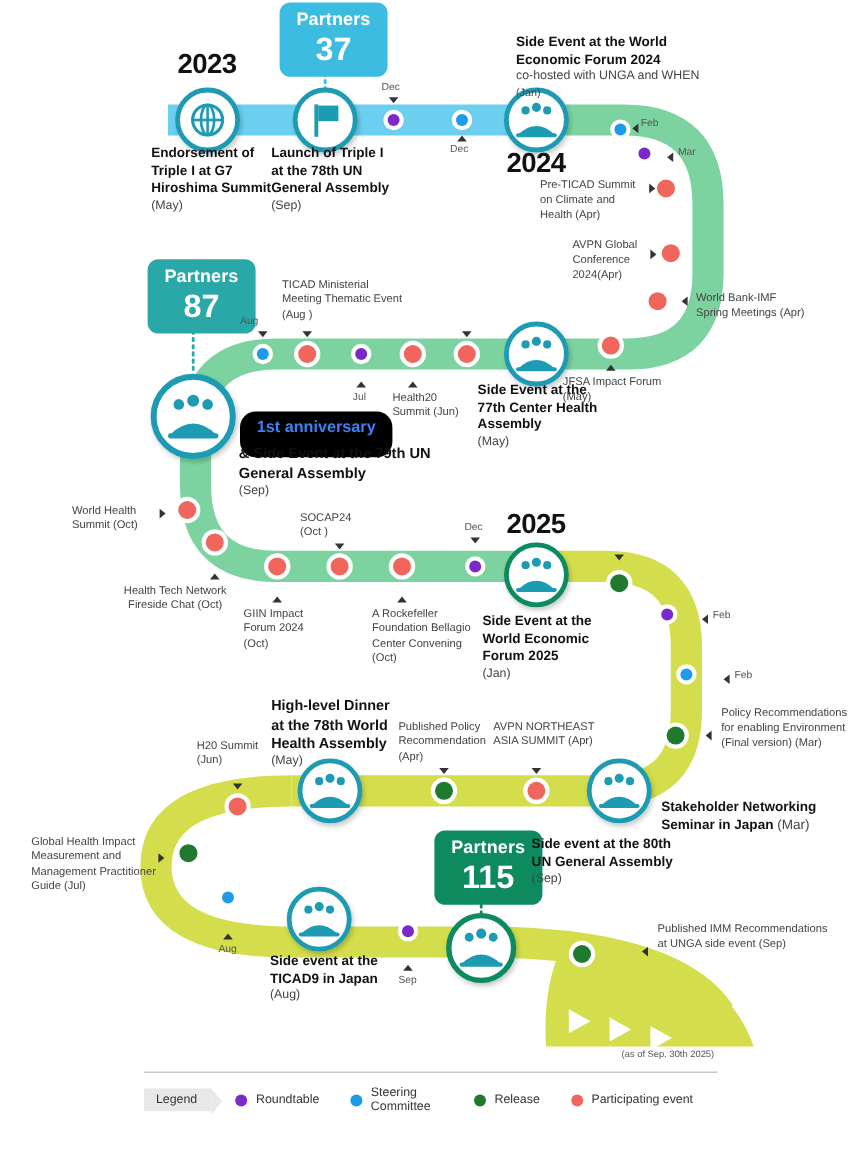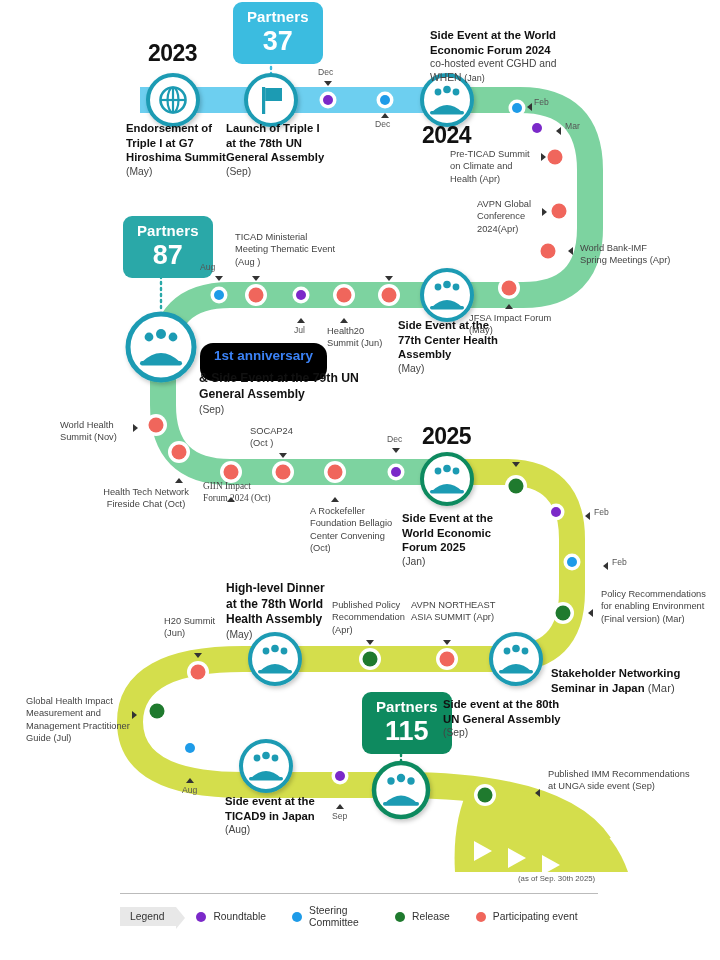--- a/index.html
+++ b/index.html
@@ -331,21 +331,21 @@
     <div class="evt-sub">(May)</div>
   </div>
 
   <div class="lbl" style="left:226px; top:121px; width:105px;">
     <div class="evt-title">Launch of Triple I at the 78th UN General Assembly</div>
     <div class="evt-sub">(Sep)</div>
   </div>
 
   <div class="lbl" style="left:430px; top:28px; width:160px;">
     <div class="evt-title">Side Event at the World Economic Forum 2024</div>
-    <div class="evt-sub"><span>co-hosted event CGHD and WHEN</span> <span style="font-size:9px;">(Jan)</span></div>
+    <div class="evt-sub"><span>co-hosted with UNGA and WHEN</span> <span style="font-size:9px;">(Jan)</span></div>
   </div>
 
   <div class="lbl" style="left:398px; top:318px; width:110px;">
     <div class="evt-title">Side Event at the 77th Center Health Assembly</div>
     <div class="evt-sub">(May)</div>
   </div>
 
   <div class="lbl" style="left:199px; top:371px; width:185px;">
     <div class="evt-title" style="font-size:12.2px;">&amp; Side Event at the 79th UN General Assembly</div>
     <div class="evt-sub">(Sep)</div>
@@ -406,30 +406,30 @@
   <div class="tri tri-d" style="left:252px; top:276px;"></div>
 
   <div class="tri tri-d" style="left:385px; top:276px;"></div>
 
   <div class="lbl mon" style="left:294px; top:326px;">Jul</div>
   <div class="tri tri-u" style="left:297px; top:318px;"></div>
 
   <div class="lbl small" style="left:327px; top:325px; width:58px;">Health20 Summit (Jun)</div>
   <div class="tri tri-u" style="left:340px; top:318px;"></div>
 
-  <div class="lbl small" style="left:60px; top:419px; width:70px;">World Health Summit (Nov)</div>
+  <div class="lbl small" style="left:60px; top:419px; width:70px;">World Health Summit (Oct)</div>
   <div class="tri tri-r" style="left:133px; top:424px;"></div>
 
   <div class="lbl small" style="left:96px; top:486px; width:100px;text-align:center;">Health Tech Network Fireside Chat (Oct)</div>
   <div class="tri tri-u" style="left:175px; top:478px;"></div>
 
   <div class="lbl small" style="left:250px; top:425px; width:62px;">SOCAP24 (Oct )</div>
   <div class="tri tri-d" style="left:279px; top:453px;"></div>
 
-  <div class="lbl small" style="left:203px; top:480px; width:72px;font-family:Liberation Serif, serif;">GIIN Impact Forum 2024 (Oct)</div>
+  <div class="lbl small" style="left:203px; top:505px; width:72px;">GIIN Impact Forum 2024 (Oct)</div>
   <div class="tri tri-u" style="left:227px; top:497px;"></div>
 
   <div class="lbl small" style="left:310px; top:505px; width:86px;">A Rockefeller Foundation Bellagio Center Convening (Oct)</div>
   <div class="tri tri-u" style="left:331px; top:497px;"></div>
 
   <div class="lbl mon" style="left:387px; top:435px;">Dec</div>
   <div class="tri tri-d" style="left:392px; top:448px;"></div>
 
   <div class="tri tri-d" style="left:512px; top:462px;"></div>
 

